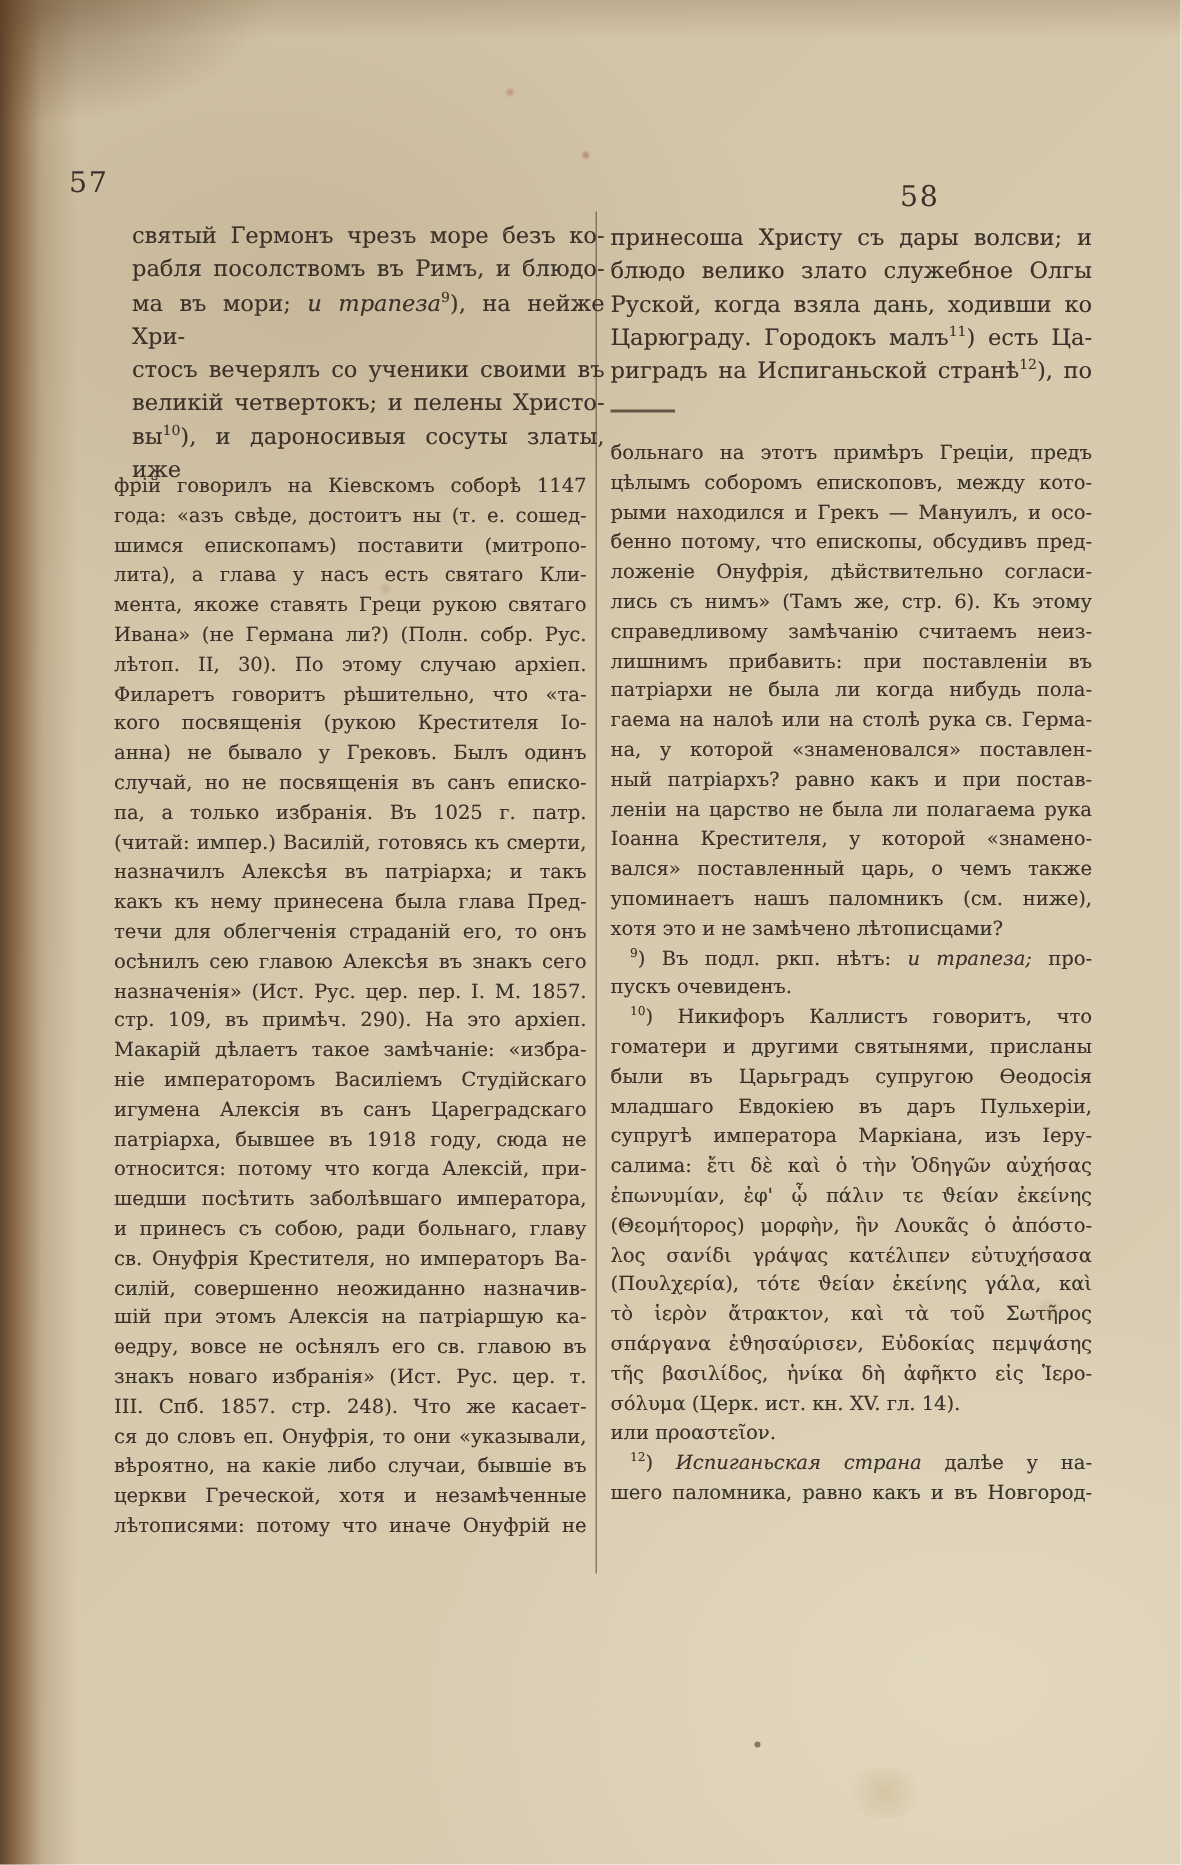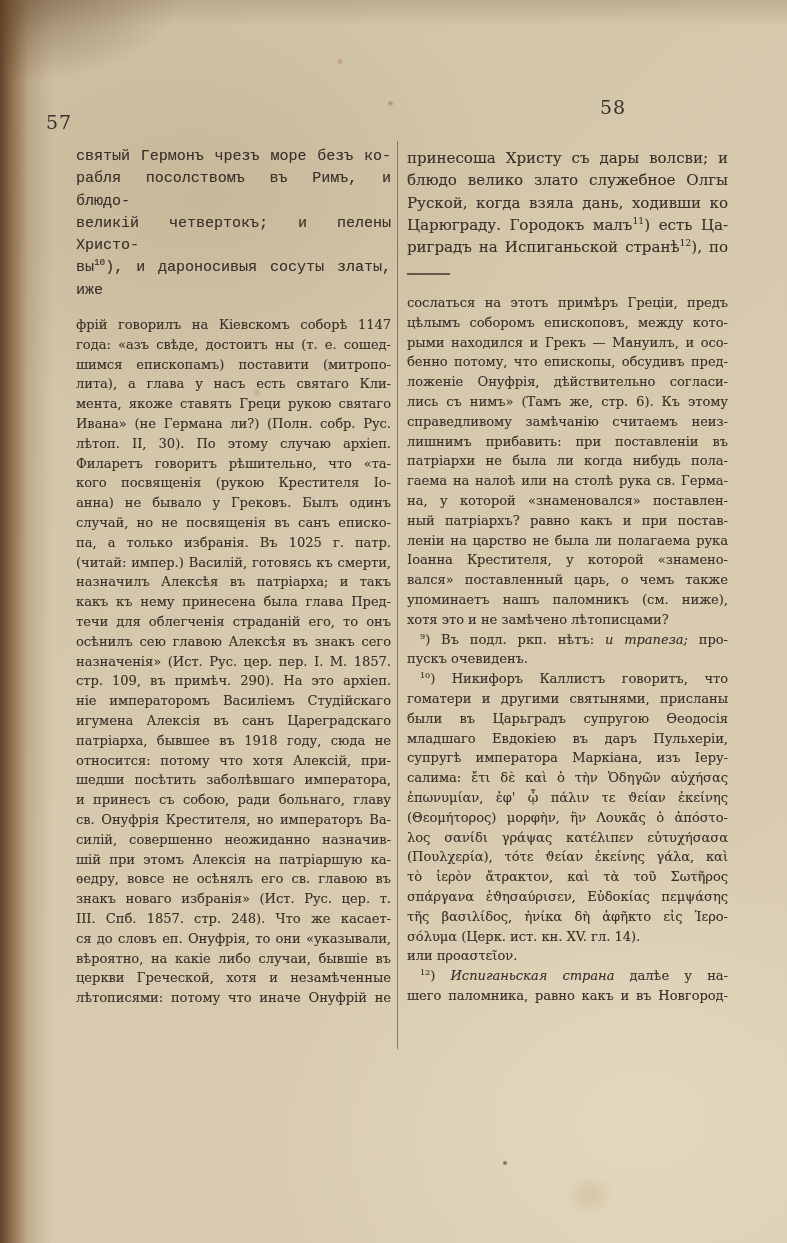--- a/index.html
+++ b/index.html
@@ -12,21 +12,21 @@
     background:
       radial-gradient(ellipse 260px 120px at 0px 0px, rgba(92,62,36,.55), rgba(92,62,36,0) 70%),
       linear-gradient(90deg, #5f452c 0px, #8a6a47 10px, rgba(150,120,86,.35) 28px, rgba(150,120,86,0) 52px),
       linear-gradient(180deg, rgba(124,96,64,.25) 0px, rgba(124,96,64,0) 26px),
       radial-gradient(ellipse 500px 380px at 640px 1120px, rgba(236,228,204,.5), rgba(236,228,204,0) 75%),
       radial-gradient(ellipse 420px 300px at 210px 200px, rgba(120,95,62,.12), rgba(120,95,62,0) 75%),
       linear-gradient(135deg, #cfc1a3 0%, #d7c9ad 45%, #dbceb4 100%);
   }
   .pagenum{position:absolute;font-size:19px;letter-spacing:1px;}
   .pagenum.left{left:46px;top:111px;}
-  .pagenum.right{left:600px;top:96px;}
+  .pagenum.right{left:600px;top:120px;}
   .textblock{position:absolute;}
   .body-size{font-size:15px;line-height:22.3px;}
   .foot-size{font-size:13px;line-height:19.8px;}
   .tline{text-align:justify;white-space:normal;text-shadow:0.2px 0.2px 0 rgba(56,46,38,.35);}
   .tline.j{text-align-last:justify;}
   .tline.ind{text-indent:13px;}
   sup{font-size:.62em;line-height:0;vertical-align:super;}
   .col-divider{position:absolute;left:397px;top:141px;width:1px;height:908px;background:rgba(70,56,40,.55);}
   .foot-rule{position:absolute;left:407px;top:273px;width:43px;height:2px;background:#473b2d;opacity:.8;}
   .stain{position:absolute;border-radius:50%;pointer-events:none;}
@@ -41,23 +41,25 @@
 </head>
 <body>
 
 <div class="page">
 
   <div class="pagenum left">57</div>
   <div class="pagenum right">58</div>
 
   <div class="col-divider"></div>
 
-  <div class="textblock body-size" style="left:76px;top:146px;width:315px;font-family:Liberation Mono, monospace;">
+  <div class="textblock body-size" style="left:88px;top:146px;width:315px;">
       <div class="tline j">святый Гермонъ чрезъ море безъ ко-</div>
       <div class="tline j">рабля посолствомъ въ Римъ, и блюдо-</div>
+      <div class="tline j">ма въ мори; <i>и трапеза</i><sup>9</sup>), на нейже Хри-</div>
+      <div class="tline j">стосъ вечерялъ со ученики своими въ</div>
       <div class="tline j">великій четвертокъ; и пелены Христо-</div>
       <div class="tline j">вы<sup>10</sup>), и дароносивыя сосуты златы, иже</div>
     </div>
 
   <div class="textblock body-size" style="left:407px;top:147px;width:321px;">
       <div class="tline j">принесоша Христу съ дары волсви; и</div>
       <div class="tline j">блюдо велико злато служебное Олгы</div>
       <div class="tline j">Руской, когда взяла дань, ходивши ко</div>
       <div class="tline j">Царюграду. Городокъ малъ<sup>11</sup>) есть Ца-</div>
       <div class="tline j">риградъ на Испиганьской странѣ<sup>12</sup>), по</div>
@@ -78,40 +80,41 @@
       <div class="tline j">анна) не бывало у Грековъ. Былъ одинъ</div>
       <div class="tline j">случай, но не посвященія въ санъ еписко-</div>
       <div class="tline j">па, а только избранія. Въ 1025 г. патр.</div>
       <div class="tline j">(читай: импер.) Василій, готовясь къ смерти,</div>
       <div class="tline j">назначилъ Алексѣя въ патріарха; и такъ</div>
       <div class="tline j">какъ къ нему принесена была глава Пред-</div>
       <div class="tline j">течи для облегченія страданій его, то онъ</div>
       <div class="tline j">осѣнилъ сею главою Алексѣя въ знакъ сего</div>
       <div class="tline j">назначенія» (Ист. Рус. цер. пер. I. М. 1857.</div>
       <div class="tline j">стр. 109, въ примѣч. 290). На это архіеп.</div>
+      <div class="tline j">Макарій дѣлаетъ такое замѣчаніе: «избра-</div>
       <div class="tline j">ніе императоромъ Василіемъ Студійскаго</div>
       <div class="tline j">игумена Алексія въ санъ Цареградскаго</div>
       <div class="tline j">патріарха, бывшее въ 1918 году, сюда не</div>
-      <div class="tline j">относится: потому что хотя Алексій, при-</div>
+      <div class="tline j">относится: потому что когда Алексій, при-</div>
       <div class="tline j">шедши посѣтить заболѣвшаго императора,</div>
       <div class="tline j">и принесъ съ собою, ради больнаго, главу</div>
       <div class="tline j">св. Онуфрія Крестителя, но императоръ Ва-</div>
       <div class="tline j">силій, совершенно неожиданно назначив-</div>
       <div class="tline j">шій при этомъ Алексія на патріаршую ка-</div>
       <div class="tline j">ѳедру, вовсе не осѣнялъ его св. главою въ</div>
       <div class="tline j">знакъ новаго избранія» (Ист. Рус. цер. т.</div>
       <div class="tline j">III. Спб. 1857. стр. 248). Что же касает-</div>
       <div class="tline j">ся до словъ еп. Онуфрія, то они «указывали,</div>
       <div class="tline j">вѣроятно, на какіе либо случаи, бывшіе въ</div>
       <div class="tline j">церкви Греческой, хотя и незамѣченные</div>
       <div class="tline j">лѣтописями: потому что иначе Онуфрій не</div>
     </div>
 
   <div class="textblock foot-size" style="left:407px;top:293px;width:321px;">
-      <div class="tline j">сослаться на этотъ примѣръ Греціи, предъ</div>
+      <div class="tline j">больнаго на этотъ примѣръ Греціи, предъ</div>
       <div class="tline j">цѣлымъ соборомъ епископовъ, между кото-</div>
       <div class="tline j">рыми находился и Грекъ — Мануилъ, и осо-</div>
       <div class="tline j">бенно потому, что епископы, обсудивъ пред-</div>
       <div class="tline j">ложеніе Онуфрія, дѣйствительно согласи-</div>
       <div class="tline j">лись съ нимъ» (Тамъ же, стр. 6). Къ этому</div>
       <div class="tline j">справедливому замѣчанію считаемъ неиз-</div>
       <div class="tline j">лишнимъ прибавить: при поставленіи въ</div>
       <div class="tline j">патріархи не была ли когда нибудь пола-</div>
       <div class="tline j">гаема на налоѣ или на столѣ рука св. Герма-</div>
       <div class="tline j">на, у которой «знаменовался» поставлен-</div>

